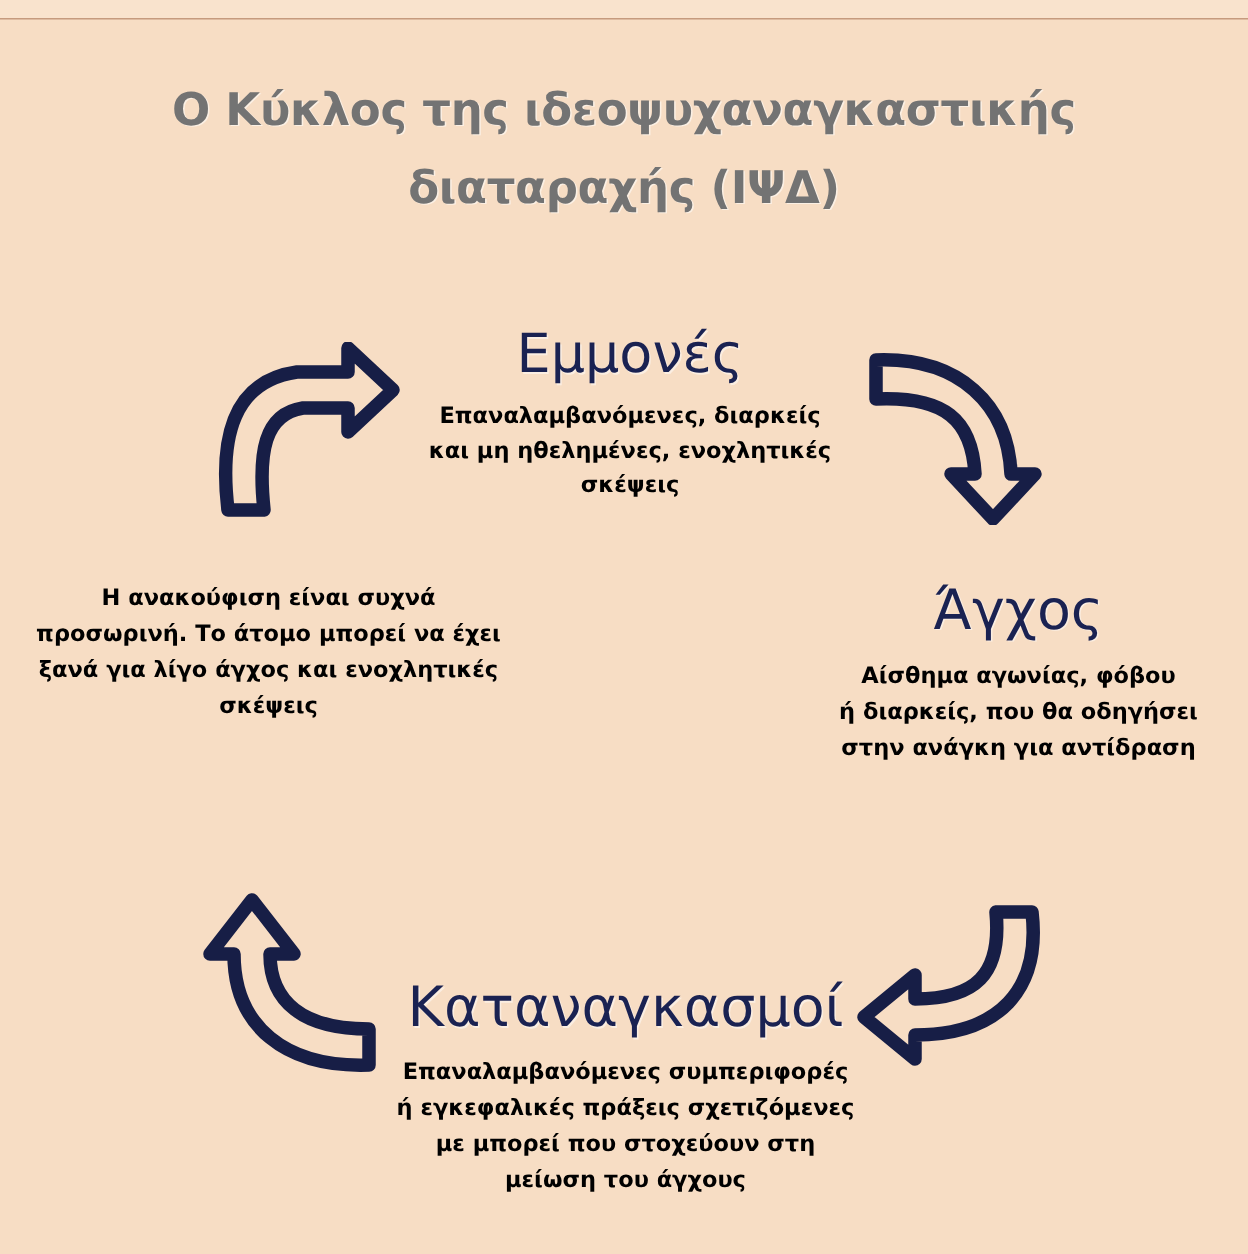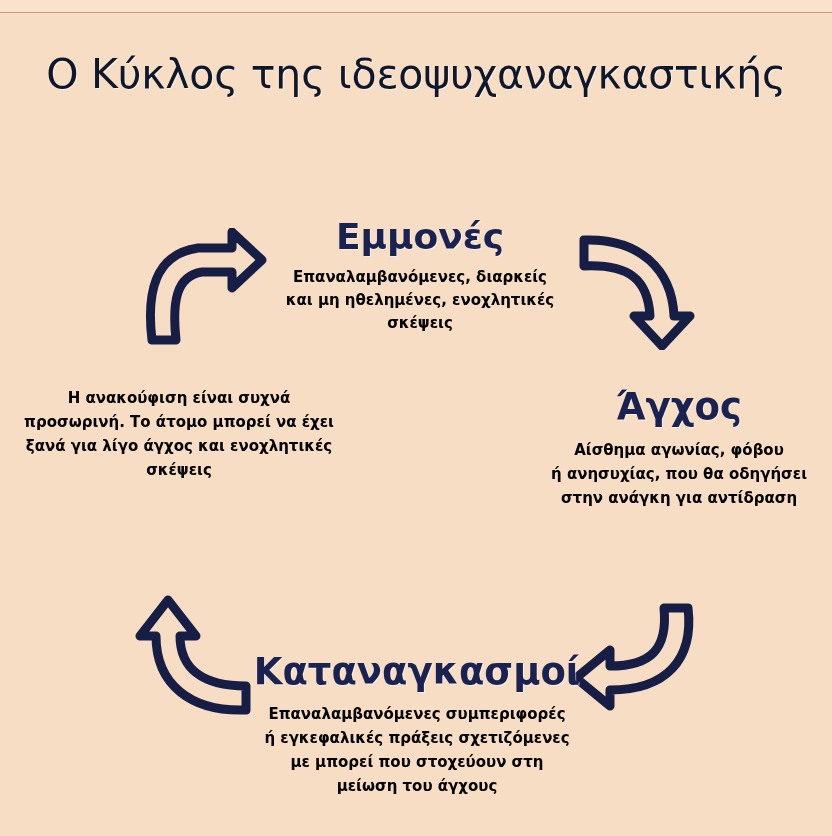--- a/index.html
+++ b/index.html
@@ -36,39 +36,39 @@
     opacity: .85;
   }
 
   
   .title {
     position: absolute;
     left: 0;
     top: 48px;
     width: 832px;
     text-align: center;
-    color: #0f172a;
-    font-family: "DejaVu Sans", sans-serif;
-    font-weight: normal;
-    font-size: 41px;
+    color: #737373;
+    font-family: "DejaVu Sans", sans-serif;
+    font-weight: bold;
+    font-size: 30px;
     line-height: 52px;
     letter-spacing: -0.2px;
     text-shadow: 1px 1px 0 rgba(255,255,255,.55);
   }
   .title .ln { display: block; }
 
   
   .node {
     position: absolute;
     color: #181f4e;
     text-align: center;
   }
   .node-title {
     font-family: "DejaVu Sans", sans-serif;
-    font-weight: bold;
+    font-weight: normal;
     color: #1a2252;
     text-shadow: 1px 1px 0 rgba(255,255,255,.5);
     white-space: nowrap;
   }
   .node-desc {
     font-family: "DejaVu Sans", sans-serif;
     font-weight: bold;
     color: #000000;
     font-size: 15px;
     line-height: 23px;
@@ -124,20 +124,21 @@
 </head>
 <body>
 
 <div id="poster">
 
   <div class="top-strip"></div>
   <div class="top-rule"></div>
 
   <div class="title">
     <span class="ln">Ο Κύκλος της ιδεοψυχαναγκαστικής</span>
+    <span class="ln">διαταραχής (ΙΨΔ)</span>
   </div>
 
   <svg class="arrow" id="arrow-relief-to-obsessions" width="132" height="118" viewBox="0 0 132 118">
     <path d="M16 112
              C 10 62, 20 26, 62 20
              L 96 20
              L 96 4
              L 126 32
              L 96 60
              L 96 44
@@ -185,21 +186,21 @@
       <span class="ln">Επαναλαμβανόμενες, διαρκείς</span>
       <span class="ln">και μη ηθελημένες, ενοχλητικές</span>
       <span class="ln">σκέψεις</span>
     </div>
   </div>
 
   <div class="node" id="node-anxiety">
     <div class="node-title">Άγχος</div>
     <div class="node-desc">
       <span class="ln">Αίσθημα αγωνίας, φόβου</span>
-      <span class="ln">ή ανησυχίας, που θα οδηγήσει</span>
+      <span class="ln">ή διαρκείς, που θα οδηγήσει</span>
       <span class="ln">στην ανάγκη για αντίδραση</span>
     </div>
   </div>
 
   <div class="node" id="node-relief">
     <div class="node-desc">
       <span class="ln">Η ανακούφιση είναι συχνά</span>
       <span class="ln">προσωρινή. Το άτομο μπορεί να έχει</span>
       <span class="ln">ξανά για λίγο άγχος και ενοχλητικές</span>
       <span class="ln">σκέψεις</span>

